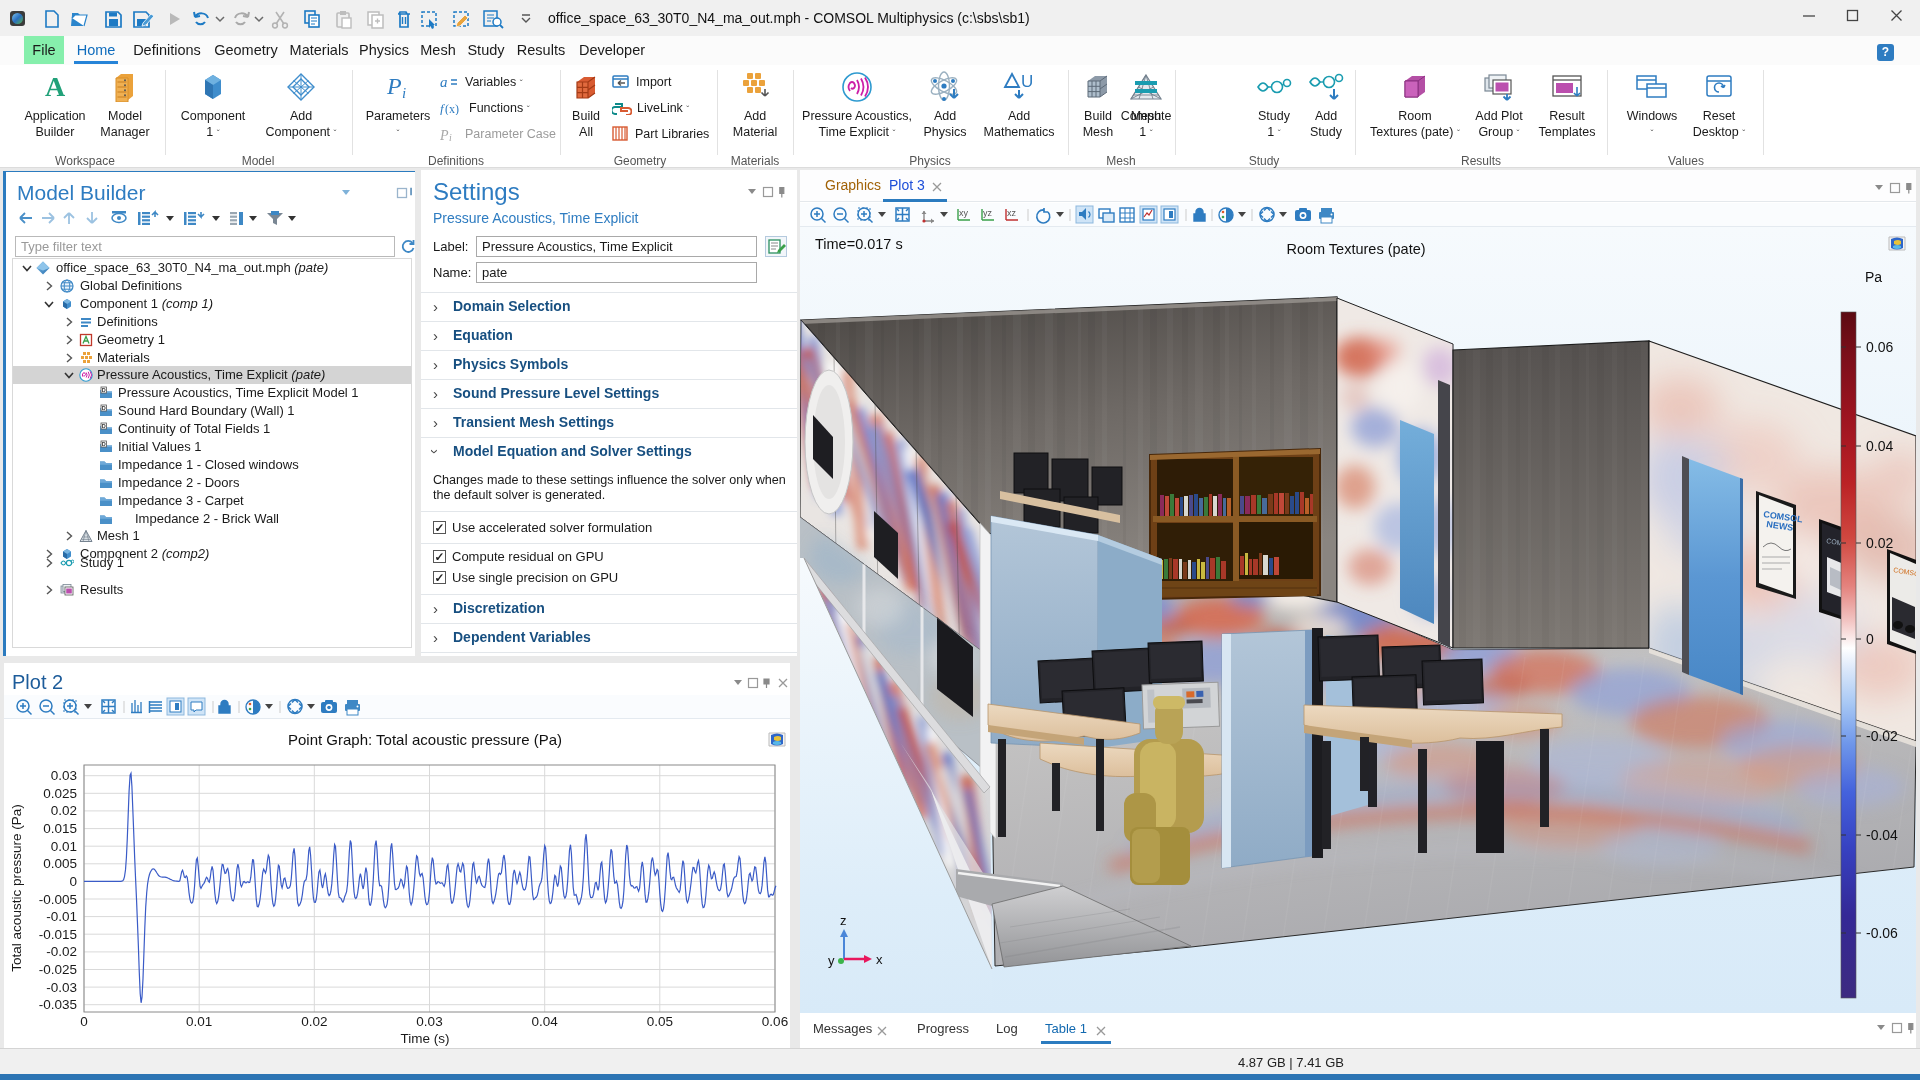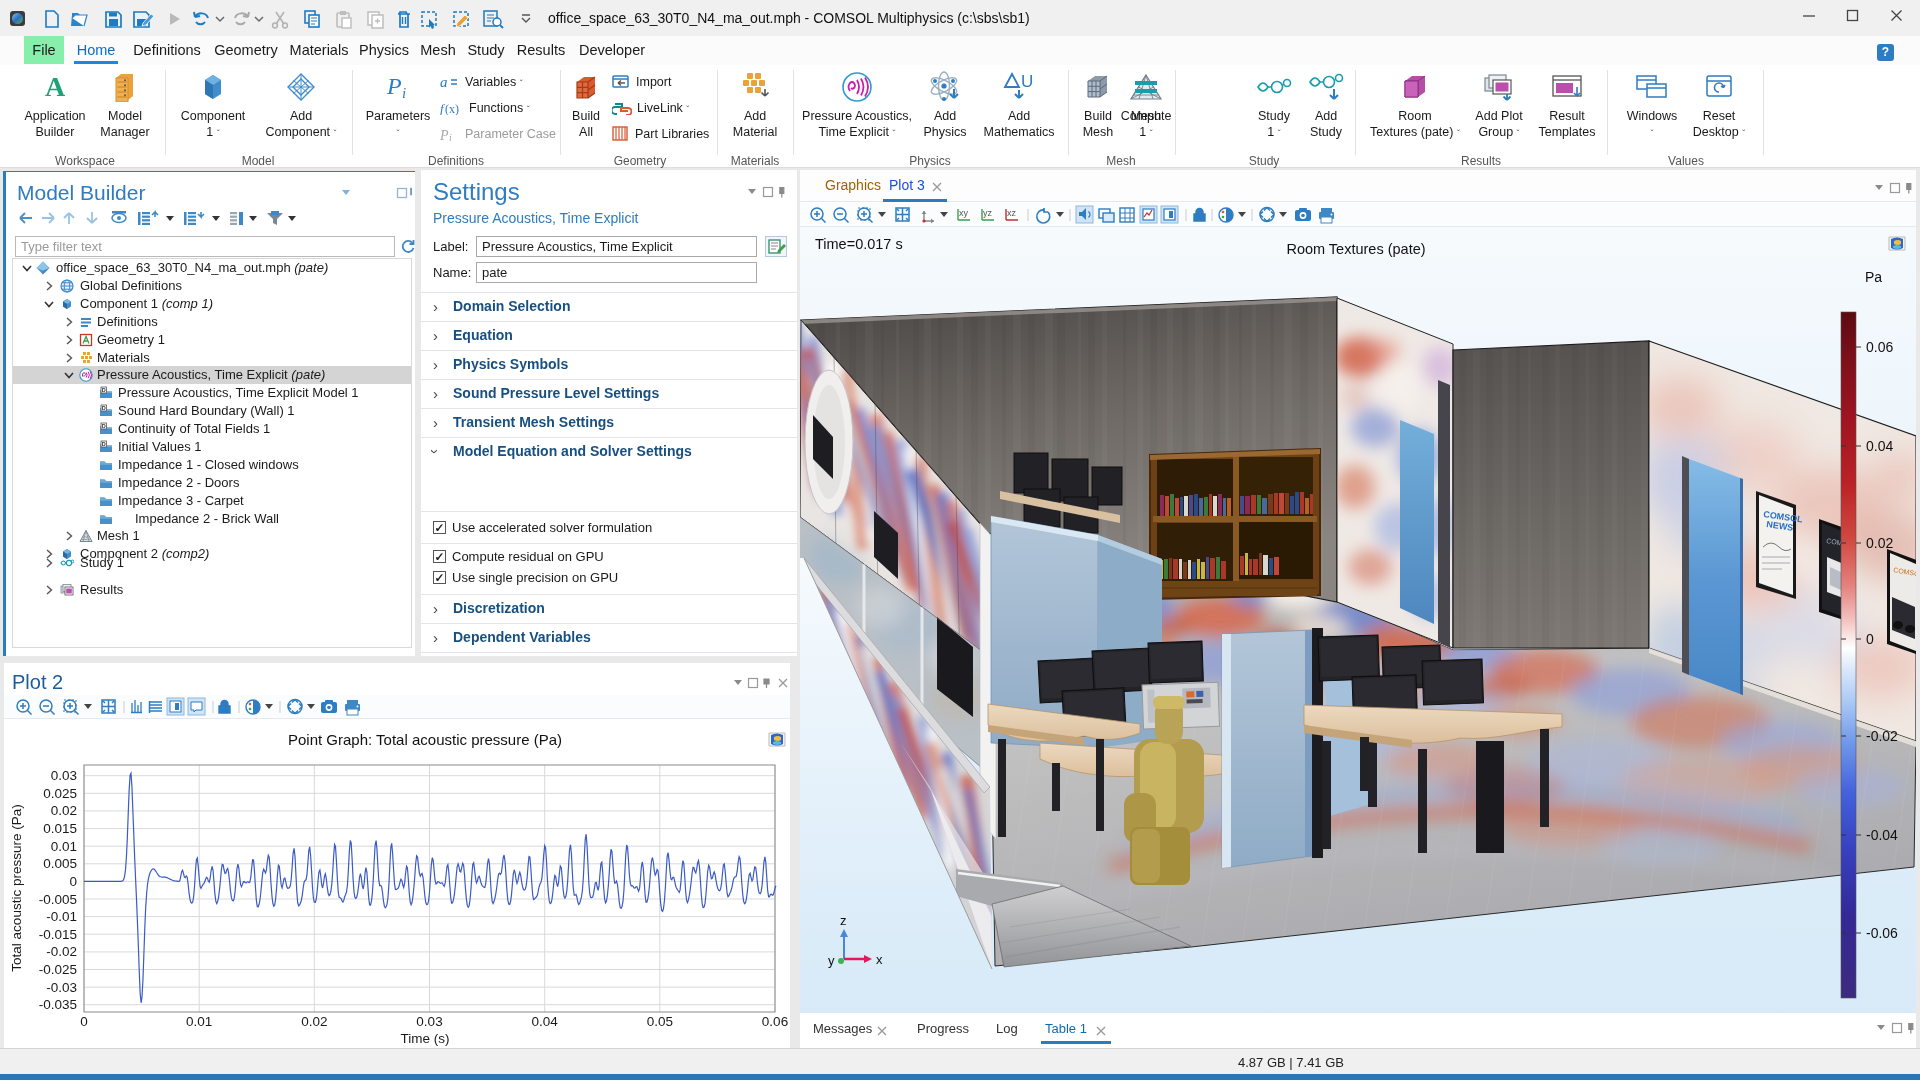--- a/index.html
+++ b/index.html
@@ -661,20 +661,21 @@
  <div class="sect" style="top:151px"></div>
  <div class="shead" style="top:157px"><span class="sch">›</span>Equation</div>
  <div class="sect" style="top:180px"></div>
  <div class="shead" style="top:186px"><span class="sch">›</span>Physics Symbols</div>
  <div class="sect" style="top:209px"></div>
  <div class="shead" style="top:215px"><span class="sch">›</span>Sound Pressure Level Settings</div>
  <div class="sect" style="top:238px"></div>
  <div class="shead" style="top:244px"><span class="sch">›</span>Transient Mesh Settings</div>
  <div class="sect" style="top:267px"></div>
  <div class="shead" style="top:273px"><span class="sch" style="transform:rotate(90deg)">›</span>Model Equation and Solver Settings</div>
+ <div class="abs" style="left:12px;top:303px;width:372px;line-height:15px;font-size:12.6px;white-space:nowrap">Changes made to these settings influence the solver only when<br>the default solver is generated.</div>
  <div class="sect" style="top:341px"></div>
  <div class="cbrow" style="top:350px"><span class="cb">✓</span>Use accelerated solver formulation</div>
  <div class="sect" style="top:373px"></div>
  <div class="cbrow" style="top:379px"><span class="cb">✓</span>Compute residual on GPU</div>
  <div class="cbrow" style="top:400px"><span class="cb">✓</span>Use single precision on GPU</div>
  <div class="sect" style="top:424px"></div>
  <div class="shead" style="top:430px"><span class="sch">›</span>Discretization</div>
  <div class="sect" style="top:453px"></div>
  <div class="shead" style="top:459px"><span class="sch">›</span>Dependent Variables</div>
  <div class="sect" style="top:482px"></div>

